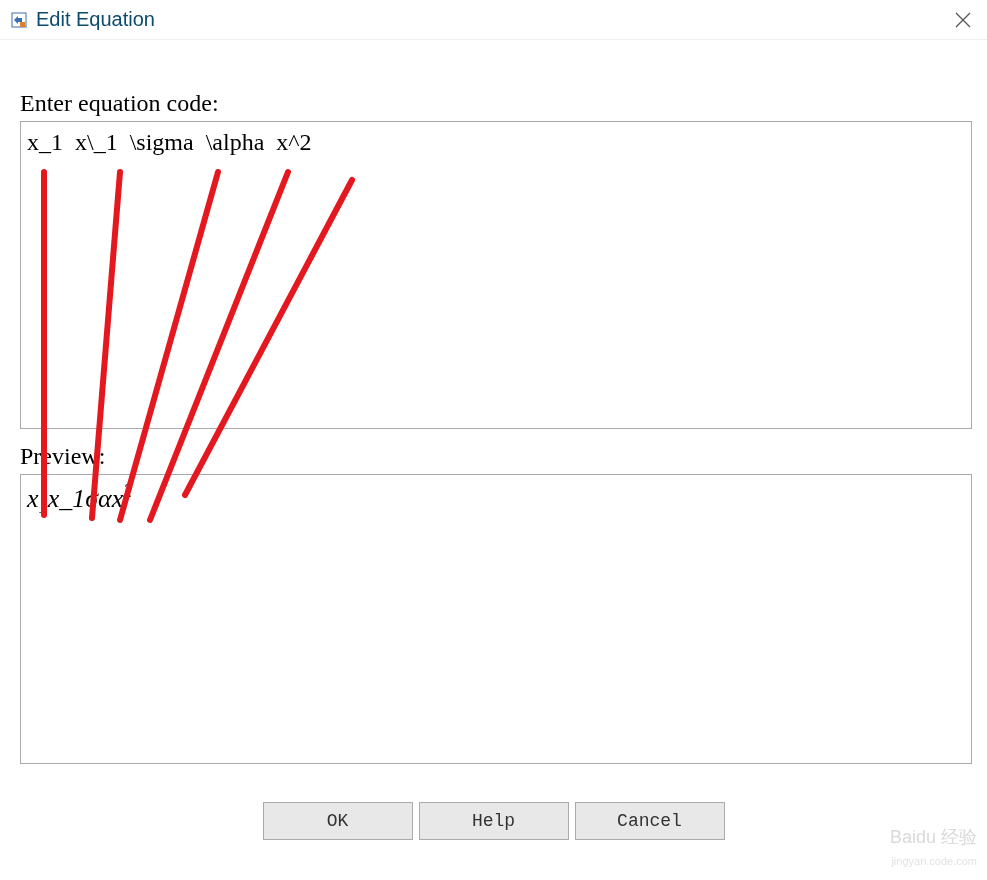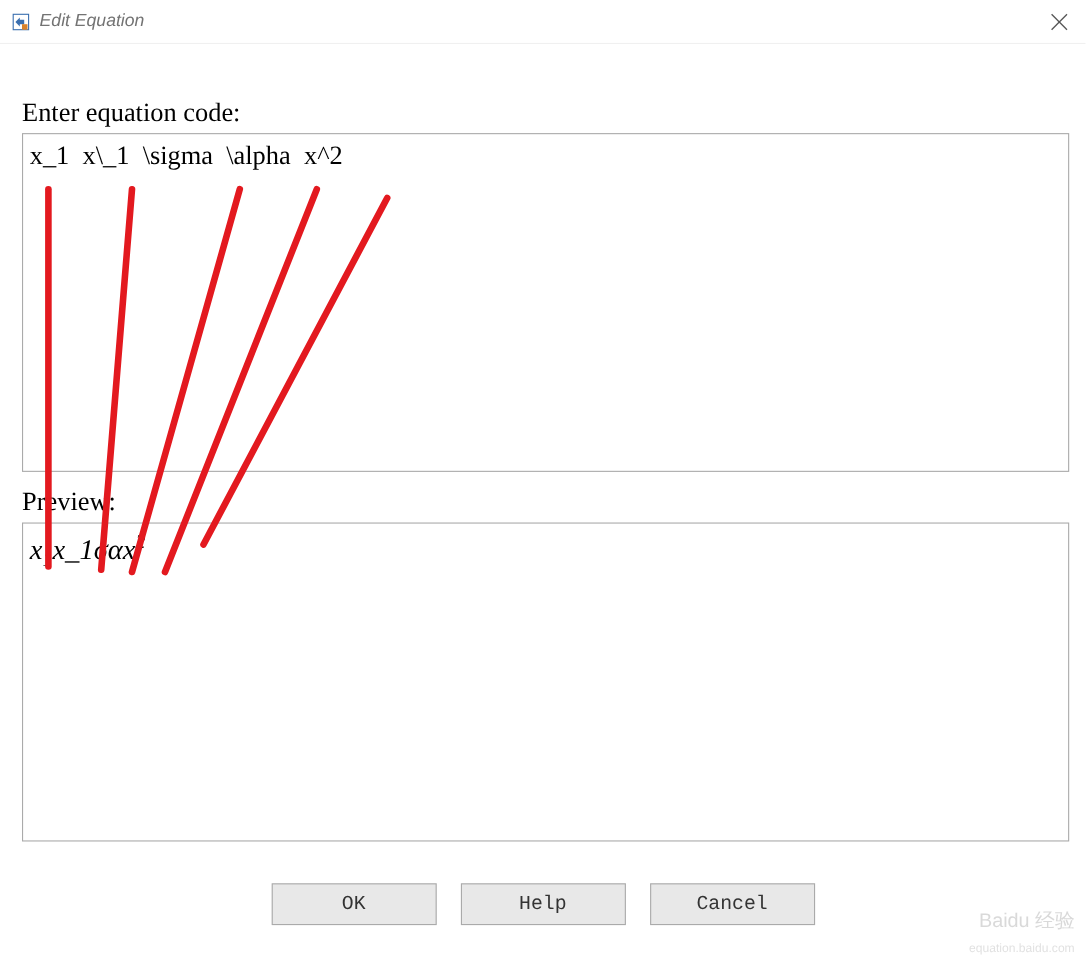--- a/index.html
+++ b/index.html
@@ -25,24 +25,23 @@
     }
     .titlebar-icon {
       width: 18px;
       height: 18px;
       margin-right: 8px;
       display: flex;
       align-items: center;
       justify-content: center;
     }
     .titlebar-title {
-      font-size: 16px;
-      color: #737373;
+      font-size: 20px;
+      color: #0c4a6e;
       font-weight: normal;
-      font-style: italic;
     }
     .close-btn {
       position: absolute;
       right: 12px;
       top: 8px;
       width: 24px;
       height: 24px;
       cursor: pointer;
       display: flex;
       align-items: center;
@@ -85,21 +84,21 @@
       font-size: 0.7em;
       vertical-align: sub;
     }
     .preview-content sup {
       font-size: 0.7em;
       vertical-align: super;
     }
     .button-row {
       display: flex;
       justify-content: center;
-      gap: 22px;
+      gap: 6px;
       margin-top: 38px;
     }
     .dlg-button {
       width: 150px;
       height: 38px;
       background: #e8e8e8;
       border: 1px solid #aaa;
       font-size: 18px;
       font-family: "Courier New", monospace;
       color: #333;
@@ -169,14 +168,14 @@
 <svg class="annotation-overlay" width="987" height="880">
     <line x1="44" y1="172" x2="44" y2="515" stroke="#e3191f" stroke-width="6" stroke-linecap="round"></line>
     <line x1="120" y1="172" x2="92" y2="518" stroke="#e3191f" stroke-width="6" stroke-linecap="round"></line>
     <line x1="218" y1="172" x2="120" y2="520" stroke="#e3191f" stroke-width="6" stroke-linecap="round"></line>
     <line x1="288" y1="172" x2="150" y2="520" stroke="#e3191f" stroke-width="6" stroke-linecap="round"></line>
     <line x1="352" y1="180" x2="185" y2="495" stroke="#e3191f" stroke-width="6" stroke-linecap="round"></line>
   </svg>
 
 <div class="watermark">
   <span>Baidu 经验</span><br>
-  <span class="sub">equation.baidu.com</span>
+  <span class="sub">jingyan.code.com</span>
 </div>
 
 </body></html>

